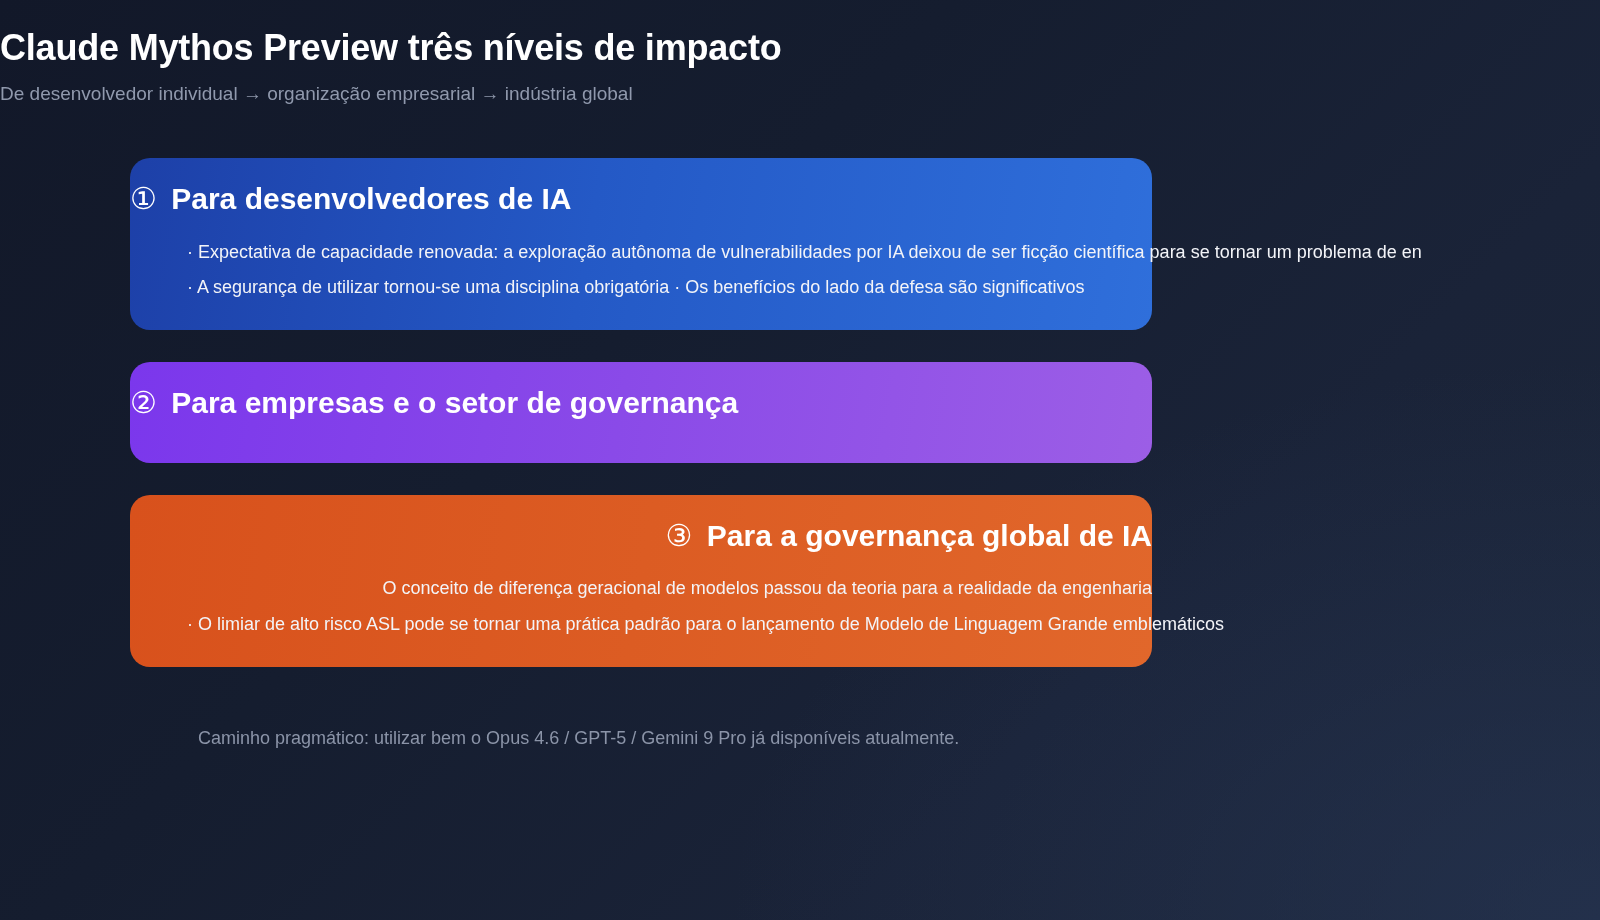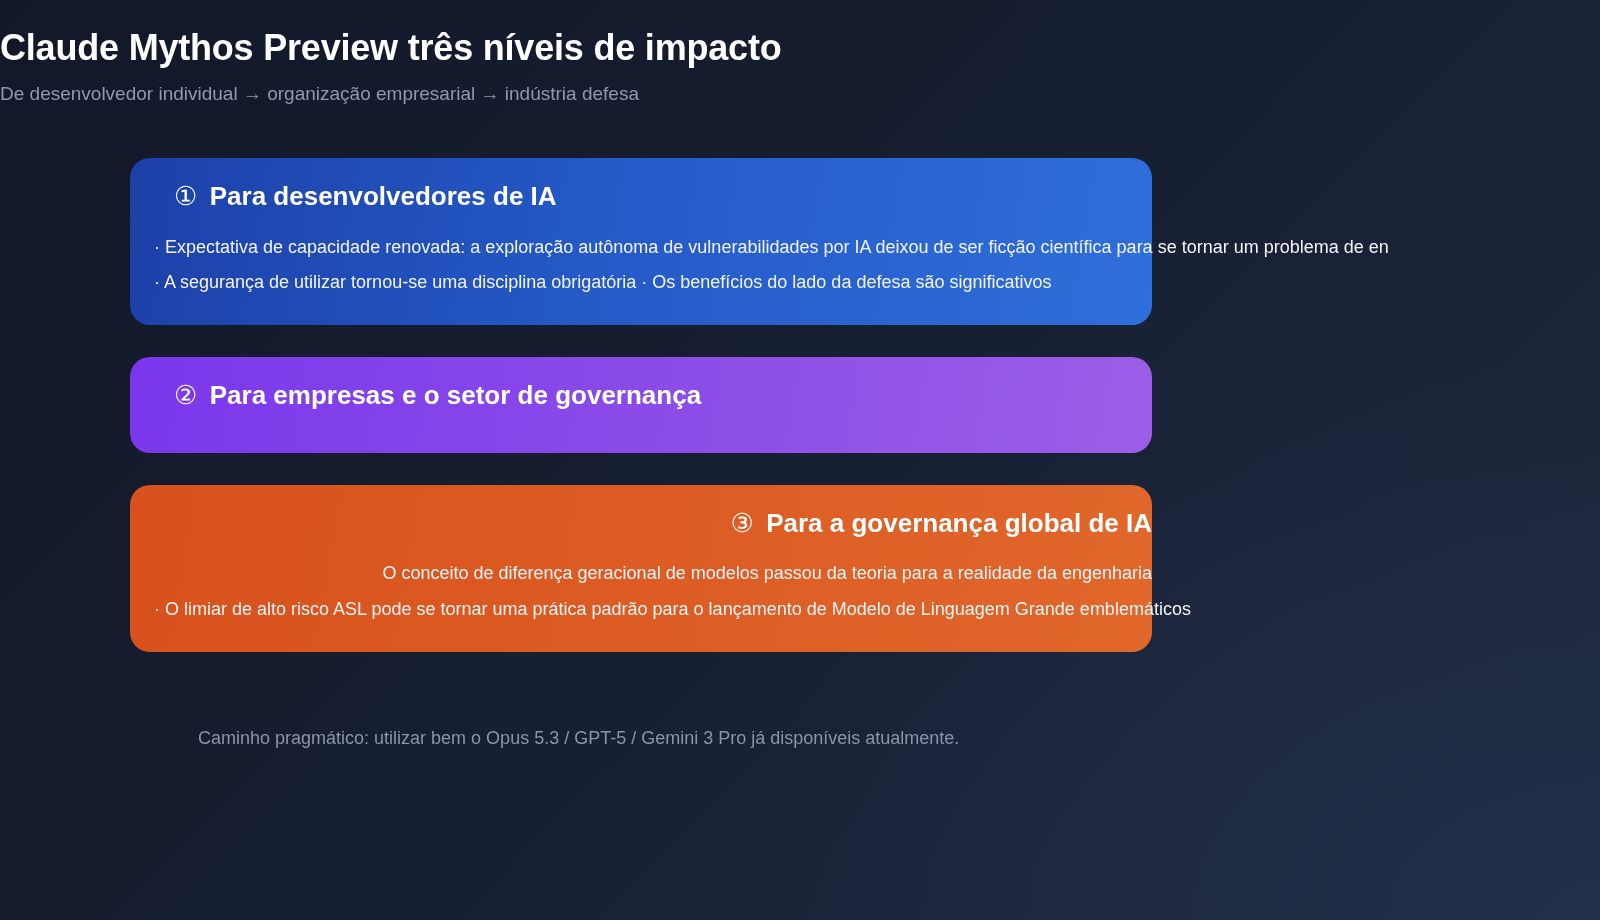--- a/index.html
+++ b/index.html
@@ -68,34 +68,33 @@
   }
   .card.purple {
     background: linear-gradient(100deg, #7b37ec 0%, #8a4ae8 48%, #9c5ee6 100%);
   }
   .card.orange {
     background: linear-gradient(100deg, #d8511c 0%, #dc5c23 50%, #e1672b 100%);
     text-align: right;
   }
   .card-heading {
     margin: 0 0 17px 0;
-    padding-left: 44px;
-    font-size: 26px;
+    font-size: 30px;
     color: #ffffff;
     white-space: nowrap;
     line-height: 1.25;
   }
   .card-heading .num {
     font-weight: normal;
   }
   .card-heading .htxt {
     font-weight: bold;
   }
   .card-lines {
-    padding-left: 24px;
+    padding-left: 57px;
   }
   .card-line {
     font-size: 18px;
     color: #f3f4f8;
     line-height: 1.55;
     white-space: nowrap;
     margin: 0;
     padding: 4px 0;
   }
 
@@ -110,21 +109,21 @@
     line-height: 1.4;
   }
 </style>
 </head>
 <body>
 
 <div id="stage">
 
   <div class="header">
     <h1 class="page-title">Claude Mythos Preview três níveis de impacto</h1>
-    <p class="page-subtitle">De desenvolvedor individual → organização empresarial → indústria defesa</p>
+    <p class="page-subtitle">De desenvolvedor individual → organização empresarial → indústria global</p>
   </div>
 
   <div class="cards">
 
     <div class="card blue">
       <div class="card-heading">
         <span class="num">① </span>
         <span class="htxt">Para desenvolvedores de IA</span>
       </div>
       <div class="card-lines">
@@ -146,15 +145,15 @@
         <span class="htxt">Para a governança global de IA</span>
       </div>
       <div class="card-lines">
         <p class="card-line">O conceito de diferença geracional de modelos passou da teoria para a realidade da engenharia</p>
         <p class="card-line">· O limiar de alto risco ASL pode se tornar uma prática padrão para o lançamento de Modelo de Linguagem Grande emblemáticos</p>
       </div>
     </div>
 
   </div>
 
-  <div class="footer-note">Caminho pragmático: utilizar bem o Opus 5.3 / GPT-5 / Gemini 3 Pro já disponíveis atualmente.</div>
+  <div class="footer-note">Caminho pragmático: utilizar bem o Opus 4.6 / GPT-5 / Gemini 9 Pro já disponíveis atualmente.</div>
 
 </div>
 
 </body></html>

